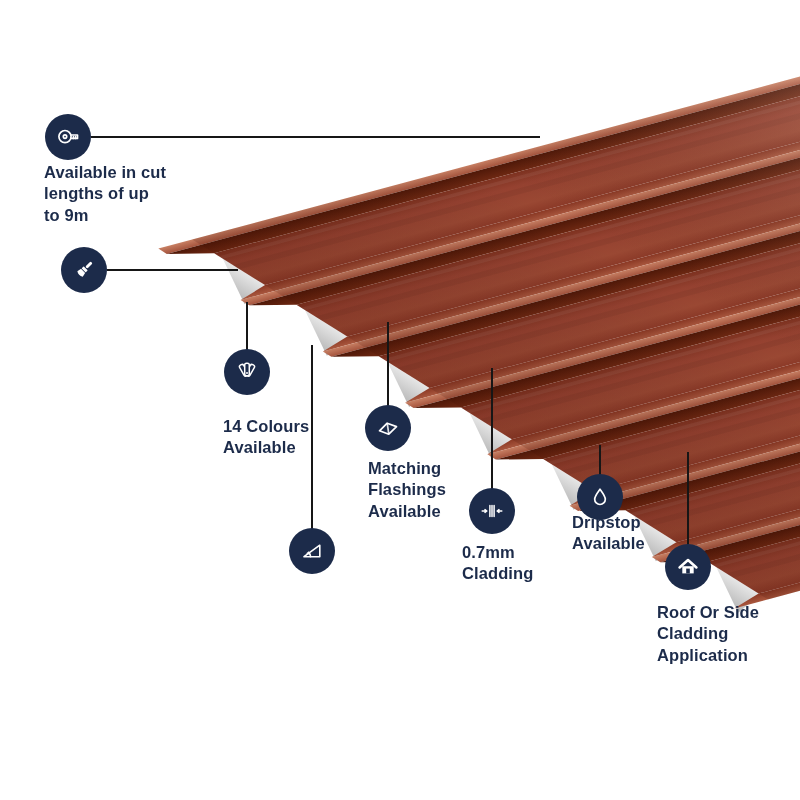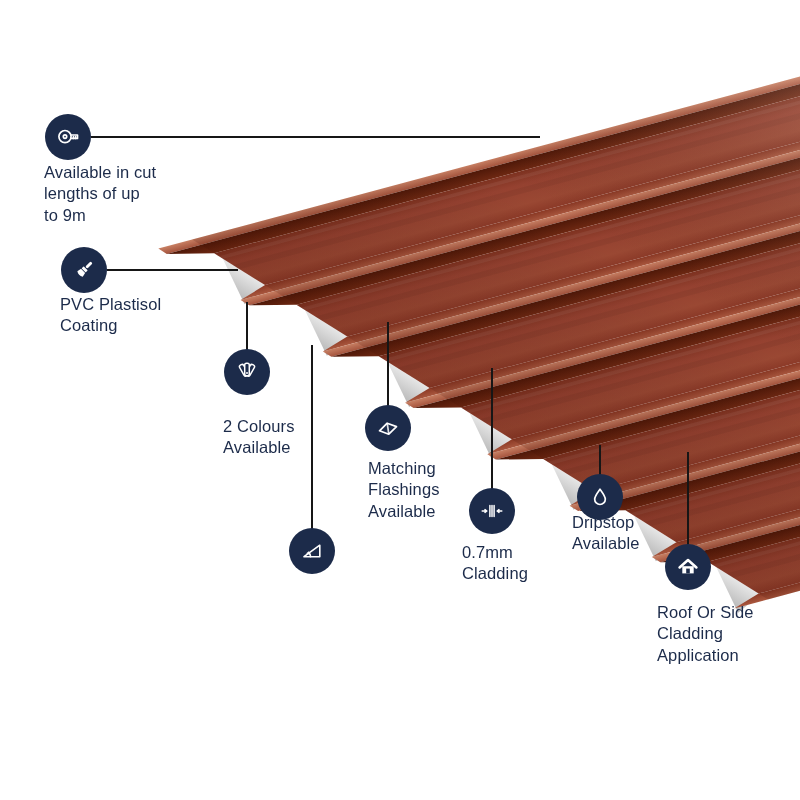--- a/index.html
+++ b/index.html
@@ -9,21 +9,21 @@
     font-family:"Liberation Sans",sans-serif;
   }
   .sheet{position:absolute;left:0;top:0;}
   .cline{position:absolute;background:var(--line);}
   .cbadge{
     position:absolute;width:46px;height:46px;border-radius:50%;
     background:var(--navy);display:flex;align-items:center;justify-content:center;
   }
   .clabel{
     position:absolute;white-space:pre-line;color:var(--navy);
-    font-size:16.5px;line-height:1.3;font-weight:400;letter-spacing:.1px;
+    font-size:16.5px;line-height:1.3;font-weight:700;letter-spacing:.1px;
   }
 </style>
 </head>
 <body>
 
 <div class="stage">
 
   <svg class="sheet" width="800" height="800" viewBox="0 0 800 800" aria-hidden="true">
     <defs>
       <linearGradient id="gHi" x1="0" y1="0" x2="0" y2="1">
@@ -101,34 +101,32 @@
 
   <div class="cbadge" style="left:61px;top:247px">
     <svg width="26" height="26" viewBox="0 0 26 26">
       <g transform="rotate(45 13 13)" fill="#fff">
         <rect x="11.55" y="2.2" width="2.9" height="7.6" rx="1.3"></rect>
         <rect x="10.1" y="10.6" width="5.8" height="2.9" rx="0.6"></rect>
         <path d="M10.1 14.3h5.8l0.9 4.3c-2.5 1.7-5.1 1.7-7.6 0z"></path>
       </g>
     </svg>
   </div>
-  <div class="clabel" style="left:60px;top:294px;width:170px">PVC Plastisol
-Coating</div>
 
   <div class="cbadge" style="left:224px;top:349px">
     <svg width="26" height="26" viewBox="0 0 26 26">
       <g fill="none" stroke="#fff" stroke-width="1.5" stroke-linejoin="round">
         <rect x="10.7" y="4.3" width="4.6" height="12.4" rx="1.8" transform="rotate(-30 13 16.7)"></rect>
         <rect x="10.7" y="4.3" width="4.6" height="12.4" rx="1.8" transform="rotate(30 13 16.7)"></rect>
         <rect x="10.7" y="4.3" width="4.6" height="12.4" rx="1.8" fill="#1c2b4a"></rect>
       </g>
       <circle cx="13" cy="14" r="1" fill="#fff"></circle>
     </svg>
   </div>
-  <div class="clabel" style="left:223px;top:416px;width:160px">2 Colours
+  <div class="clabel" style="left:223px;top:416px;width:160px">14 Colours
 Available</div>
 
   <div class="cbadge" style="left:365px;top:405px">
     <svg width="26" height="26" viewBox="0 0 26 26">
       <g fill="none" stroke="#fff" stroke-width="1.7" stroke-linejoin="round">
         <path d="M4.5 15.8 L12.2 8.2 L21.5 11.6 L13.8 19.2 Z"></path>
         <path d="M12.2 8.2 L13.8 19.2" opacity="0.85"></path>
       </g>
     </svg>
   </div>

